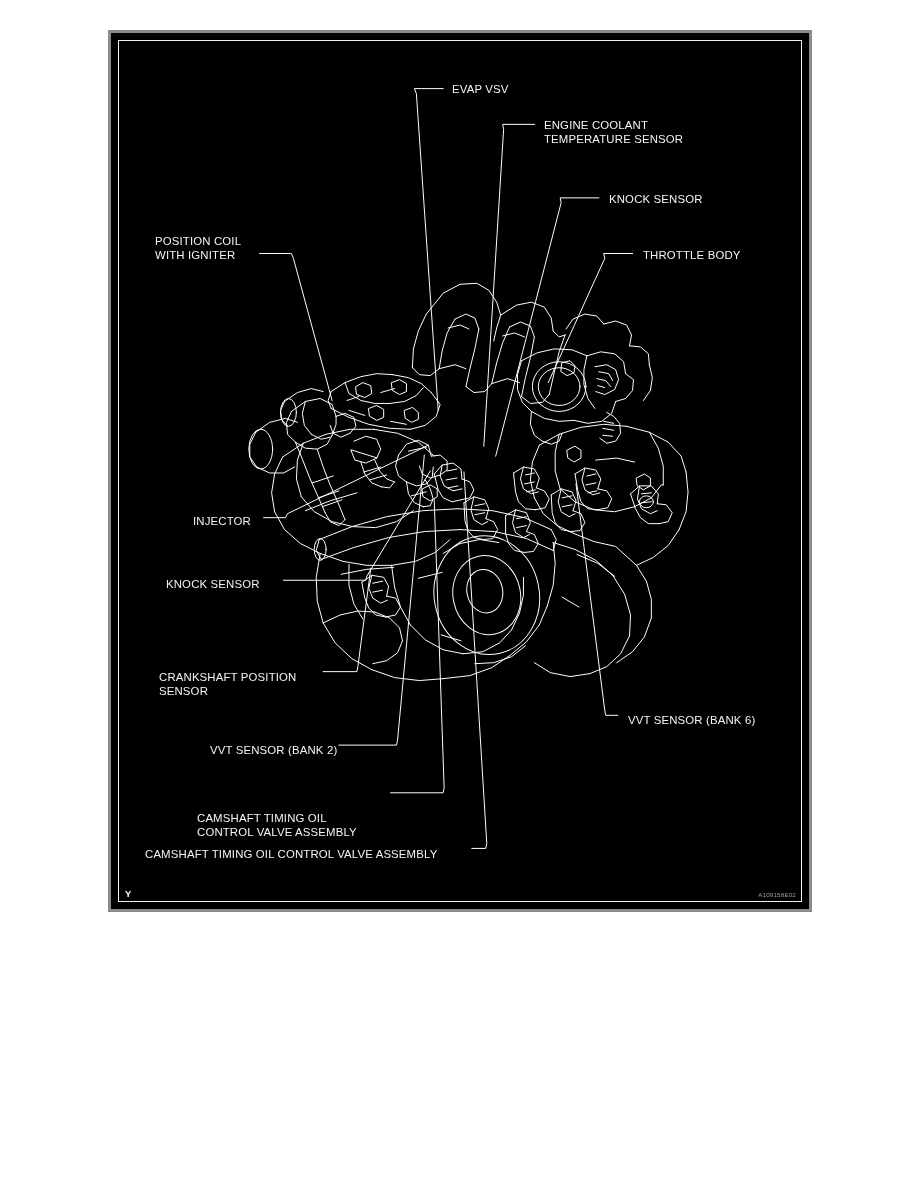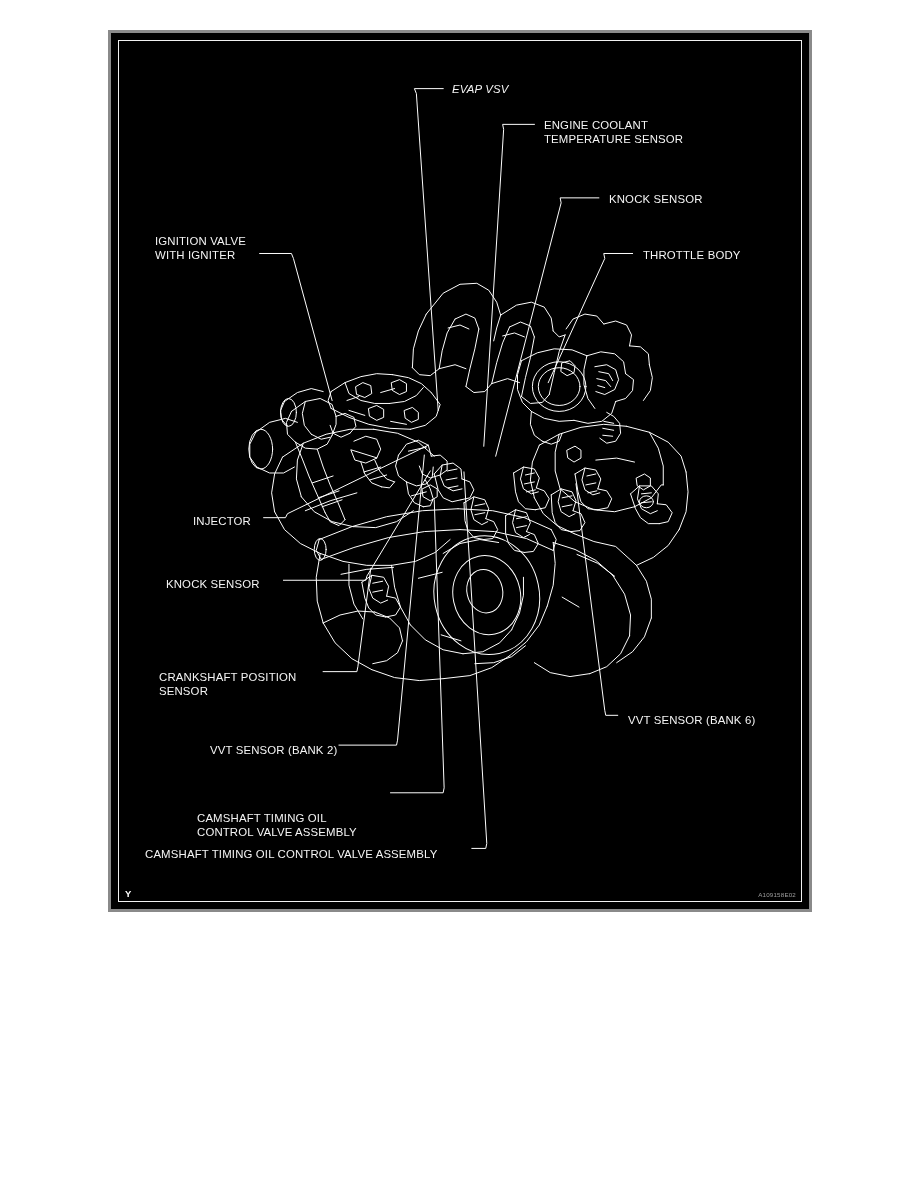--- a/index.html
+++ b/index.html
@@ -334,25 +334,25 @@
         <path d="M 174 551 L 257 551 L 258 547 L 322 441"></path>
         <path d="M 214 643 L 248 643 L 249 638 L 262 539"></path>
         <path d="M 511 687 L 499 687 L 498 682 L 469 454"></path>
         <path d="M 230 717 L 288 717 L 289 712 L 316 425"></path>
         <path d="M 282 765 L 335 765 L 336 760 L 326 470"></path>
         <path d="M 364 821 L 378 821 L 379 816 L 356 442"></path>
       </g>
   </svg>
 
   <div id="callout-layer">
-      <div class="callout" style="left: 341px; top: 50px;"><span style="display: block; font-style: italic;">EVAP VSV</span></div>
+      <div class="callout" style="left: 341px; top: 50px;"><span style="display: block;">EVAP VSV</span></div>
       <div class="callout" style="left: 433px; top: 86px;"><span style="display: block;">ENGINE COOLANT</span><span style="display: block;">TEMPERATURE SENSOR</span></div>
       <div class="callout" style="left: 498px; top: 160px;"><span style="display: block;">KNOCK SENSOR</span></div>
       <div class="callout" style="left: 532px; top: 216px;"><span style="display: block;">THROTTLE BODY</span></div>
-      <div class="callout" style="left: 44px; top: 202px;"><span style="display: block;">IGNITION VALVE</span><span style="display: block;">WITH IGNITER</span></div>
+      <div class="callout" style="left: 44px; top: 202px;"><span style="display: block;">POSITION COIL</span><span style="display: block;">WITH IGNITER</span></div>
       <div class="callout" style="left: 82px; top: 482px; text-align: right;"><span style="display: block;">INJECTOR</span></div>
       <div class="callout" style="left: 55px; top: 545px;"><span style="display: block;">KNOCK SENSOR</span></div>
       <div class="callout" style="left: 48px; top: 638px;"><span style="display: block;">CRANKSHAFT POSITION</span><span style="display: block;">SENSOR</span></div>
       <div class="callout" style="left: 517px; top: 681px;"><span style="display: block;">VVT SENSOR (BANK 6)</span></div>
       <div class="callout" style="left: 99px; top: 711px;"><span style="display: block;">VVT SENSOR (BANK 2)</span></div>
       <div class="callout" style="left: 86px; top: 759px;"><span style="display: block; margin-top: 20px;">CAMSHAFT TIMING OIL</span><span style="display: block;">CONTROL VALVE ASSEMBLY</span></div>
       <div class="callout" style="left: 34px; top: 815px;"><span style="display: block;">CAMSHAFT TIMING OIL CONTROL VALVE ASSEMBLY</span></div>
     </div>
 
   <div id="page-marker-y">Y</div>

